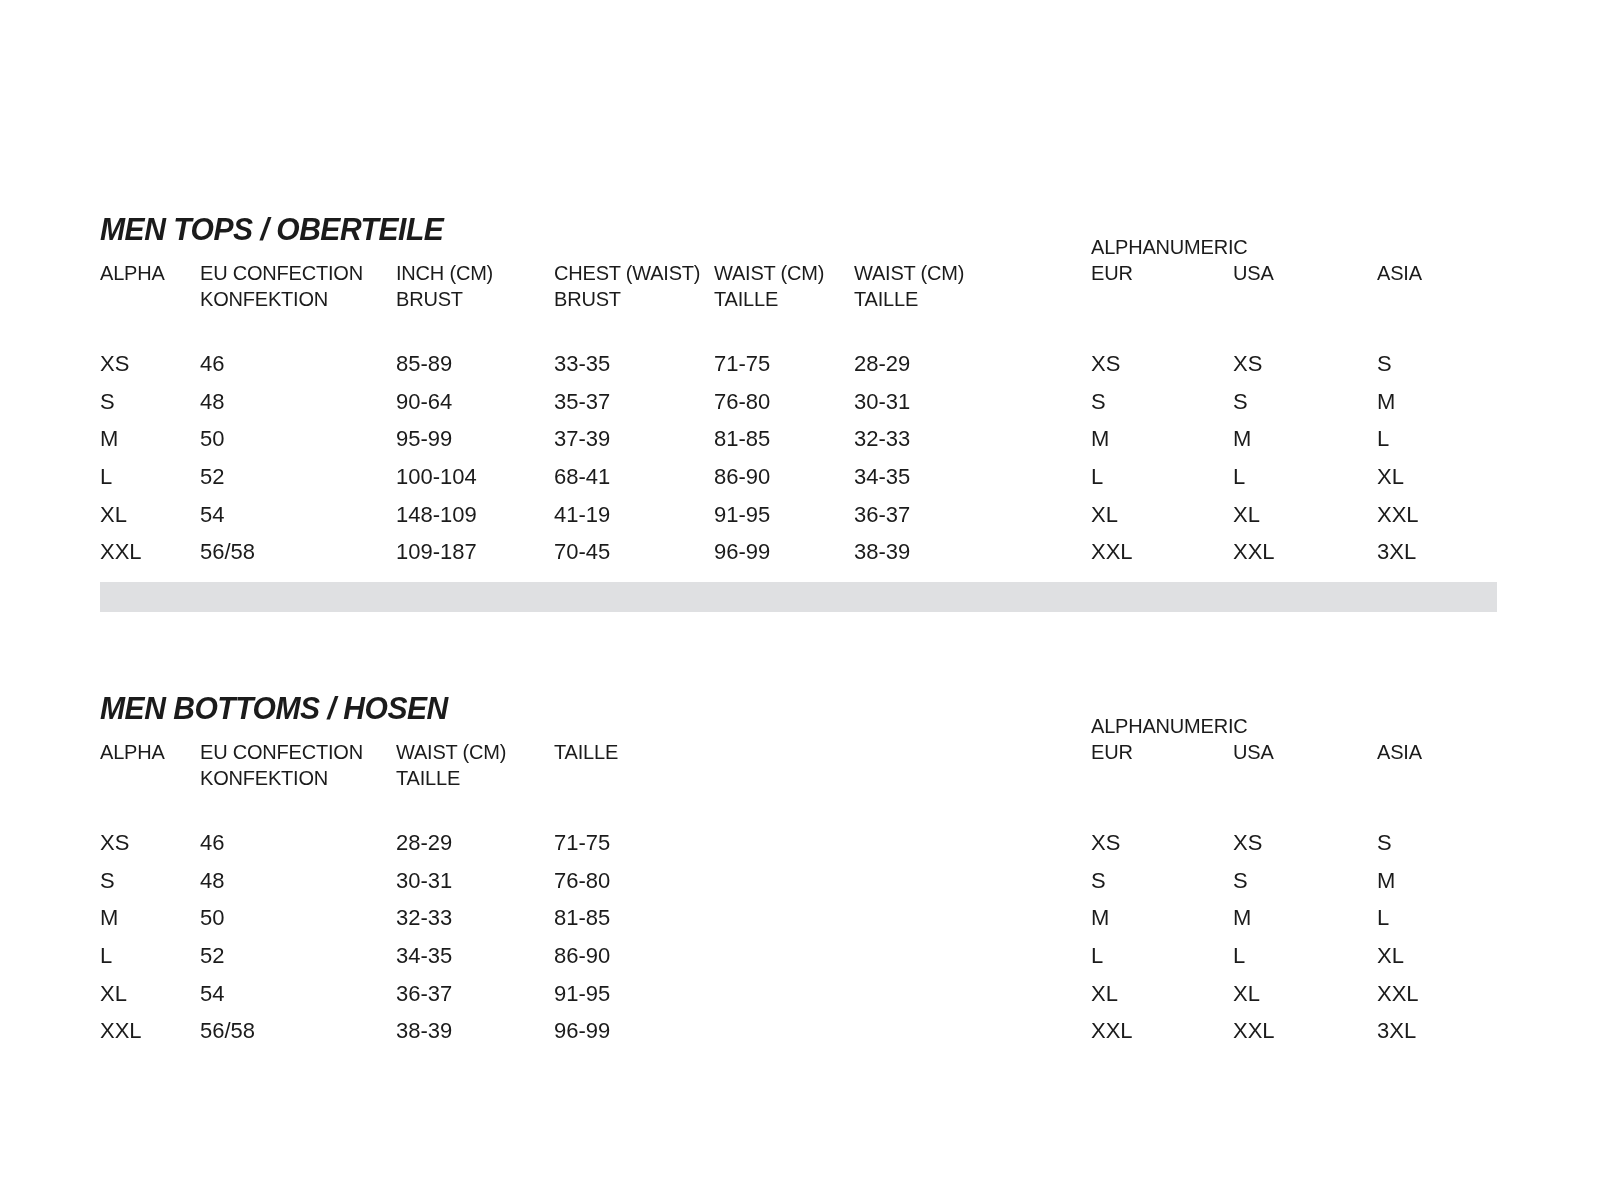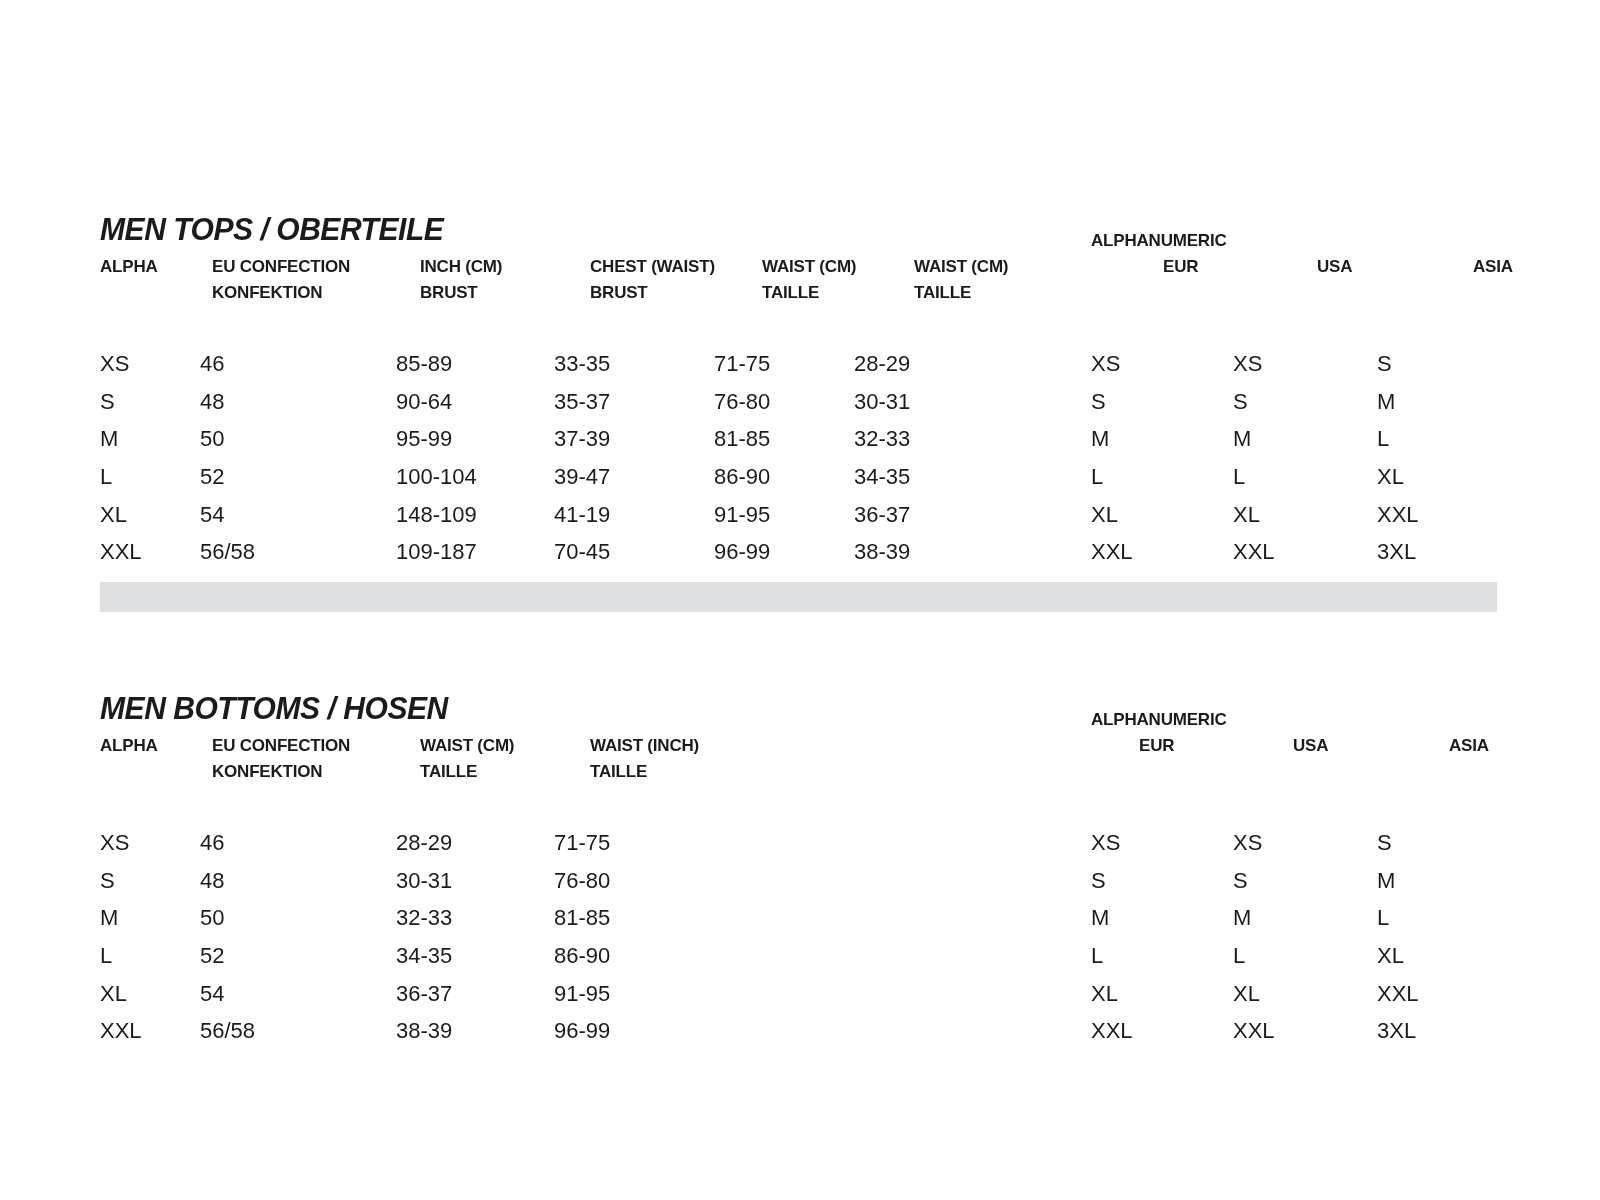--- a/index.html
+++ b/index.html
@@ -16,26 +16,26 @@
     position:absolute;top:0;left:0;
     font-size:31px;font-weight:bold;font-style:italic;
     letter-spacing:-0.5px;line-height:34px;white-space:nowrap;
     transform:scaleX(0.97);transform-origin:0 50%;
   }
   .grid-wrap{position:absolute;top:36px;left:0;width:1400px;}
   .row{display:grid;}
   .t1 .row{grid-template-columns:100px 196px 158px 160px 140px 237px 142px 144px 123px;}
   .t2 .row{grid-template-columns:100px 196px 158px 537px 142px 144px 123px;}
   .row.group{height:26px;}
-  .row.heads{height:52px;gap:12px;}
+  .row.heads{height:52px;}
   .row.gap{height:35px;}
   .row.data{height:29.7px;margin-top:8px;}
   .cell{overflow:visible;white-space:nowrap;}
   .cell.head,.group-label{
-    font-size:17px;font-weight:bold;line-height:26px;letter-spacing:-0.2px;
+    font-size:20px;font-weight:normal;line-height:26px;letter-spacing:-0.2px;margin-top:6px;
   }
   .cell.head .hl{display:block;}
   .row.data .cell{font-size:22px;line-height:29.7px;}
   .t1 .group-label{grid-column:7;}
   .t2 .group-label{grid-column:5;}
   .divider{position:absolute;left:100px;top:582px;width:1397px;height:30px;}
 </style>
 </head>
 <body style="background: rgb(255, 255, 255); color: rgb(27, 27, 27);">
 
@@ -115,21 +115,21 @@
       <div class="cell">81-85</div>
       <div class="cell">32-33</div>
       <div class="cell">M</div>
       <div class="cell">M</div>
       <div class="cell">L</div>
     </div>
     <div class="row data">
       <div class="cell">L</div>
       <div class="cell">52</div>
       <div class="cell">100-104</div>
-      <div class="cell">39-47</div>
+      <div class="cell">68-41</div>
       <div class="cell">86-90</div>
       <div class="cell">34-35</div>
       <div class="cell">L</div>
       <div class="cell">L</div>
       <div class="cell">XL</div>
     </div>
     <div class="row data">
       <div class="cell">XL</div>
       <div class="cell">54</div>
       <div class="cell">148-109</div>
@@ -171,21 +171,20 @@
       </div>
       <div class="cell head">
         <span class="hl">EU CONFECTION</span>
         <span class="hl">KONFEKTION</span>
       </div>
       <div class="cell head">
         <span class="hl">WAIST (CM)</span>
         <span class="hl">TAILLE</span>
       </div>
       <div class="cell head">
-        <span class="hl">WAIST (INCH)</span>
         <span class="hl">TAILLE</span>
       </div>
       <div class="cell head">
         <span class="hl">EUR</span>
       </div>
       <div class="cell head">
         <span class="hl">USA</span>
       </div>
       <div class="cell head">
         <span class="hl">ASIA</span>

